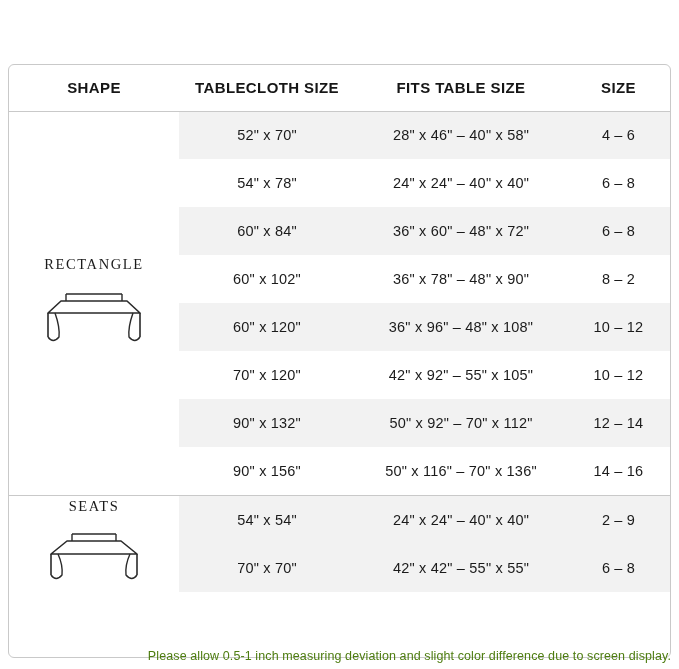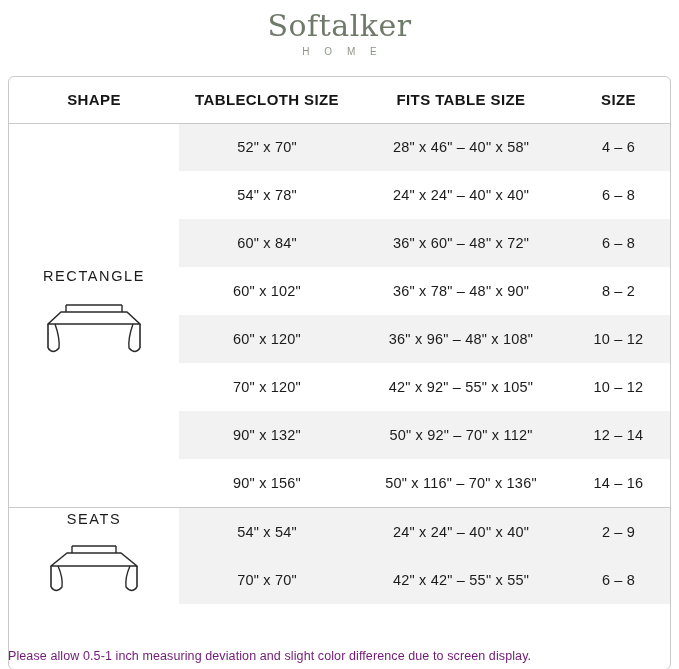--- a/index.html
+++ b/index.html
@@ -44,21 +44,21 @@
     letter-spacing: 6px;
     color: #8d978a;
     margin-top: 4px;
     padding-left: 6px;
   }
 
   
   .frame {
     position: absolute;
     left: 8px;
-    top: 76px;
+    top: 64px;
     width: 663px;
     height: 594px;
     border: 1px solid #c9c9c9;
     border-radius: 6px;
     overflow: hidden;
     background: #fff;
   }
 
   table.sizing {
     width: 100%;
@@ -105,50 +105,47 @@
     display: flex;
     flex-direction: column;
     align-items: center;
     justify-content: center;
     gap: 6px;
   }
   .shape-label {
     font-size: 14.5px;
     letter-spacing: 1.6px;
     color: #1b1b1b;
+    font-family: Liberation Serif, serif;
   }
 
   .section-divider td {
     border-top: 1px solid #c9c9c9;
     padding: 0;
     height: 0;
   }
 
   .footnote {
     position: absolute;
     left: 8px;
     bottom: 6px;
     width: 663px;
-    text-align: left;
+    text-align: right;
     font-size: 12.5px;
-    color: #701a75;
+    color: #4d7c0f;
     letter-spacing: 0.1px;
   }
 
   svg { display: block; }
 </style>
 </head>
 <body>
 
 <div class="page">
 
-  <div class="brand">
-    <div class="brand-name">Softalker</div>
-    <div class="brand-sub">H O M E</div>
-  </div>
 
   <div class="frame">
     <table class="sizing">
       <colgroup>
         <col class="c-shape">
         <col class="c-cloth">
         <col class="c-fits">
         <col class="c-seats">
       </colgroup>
       <thead>

